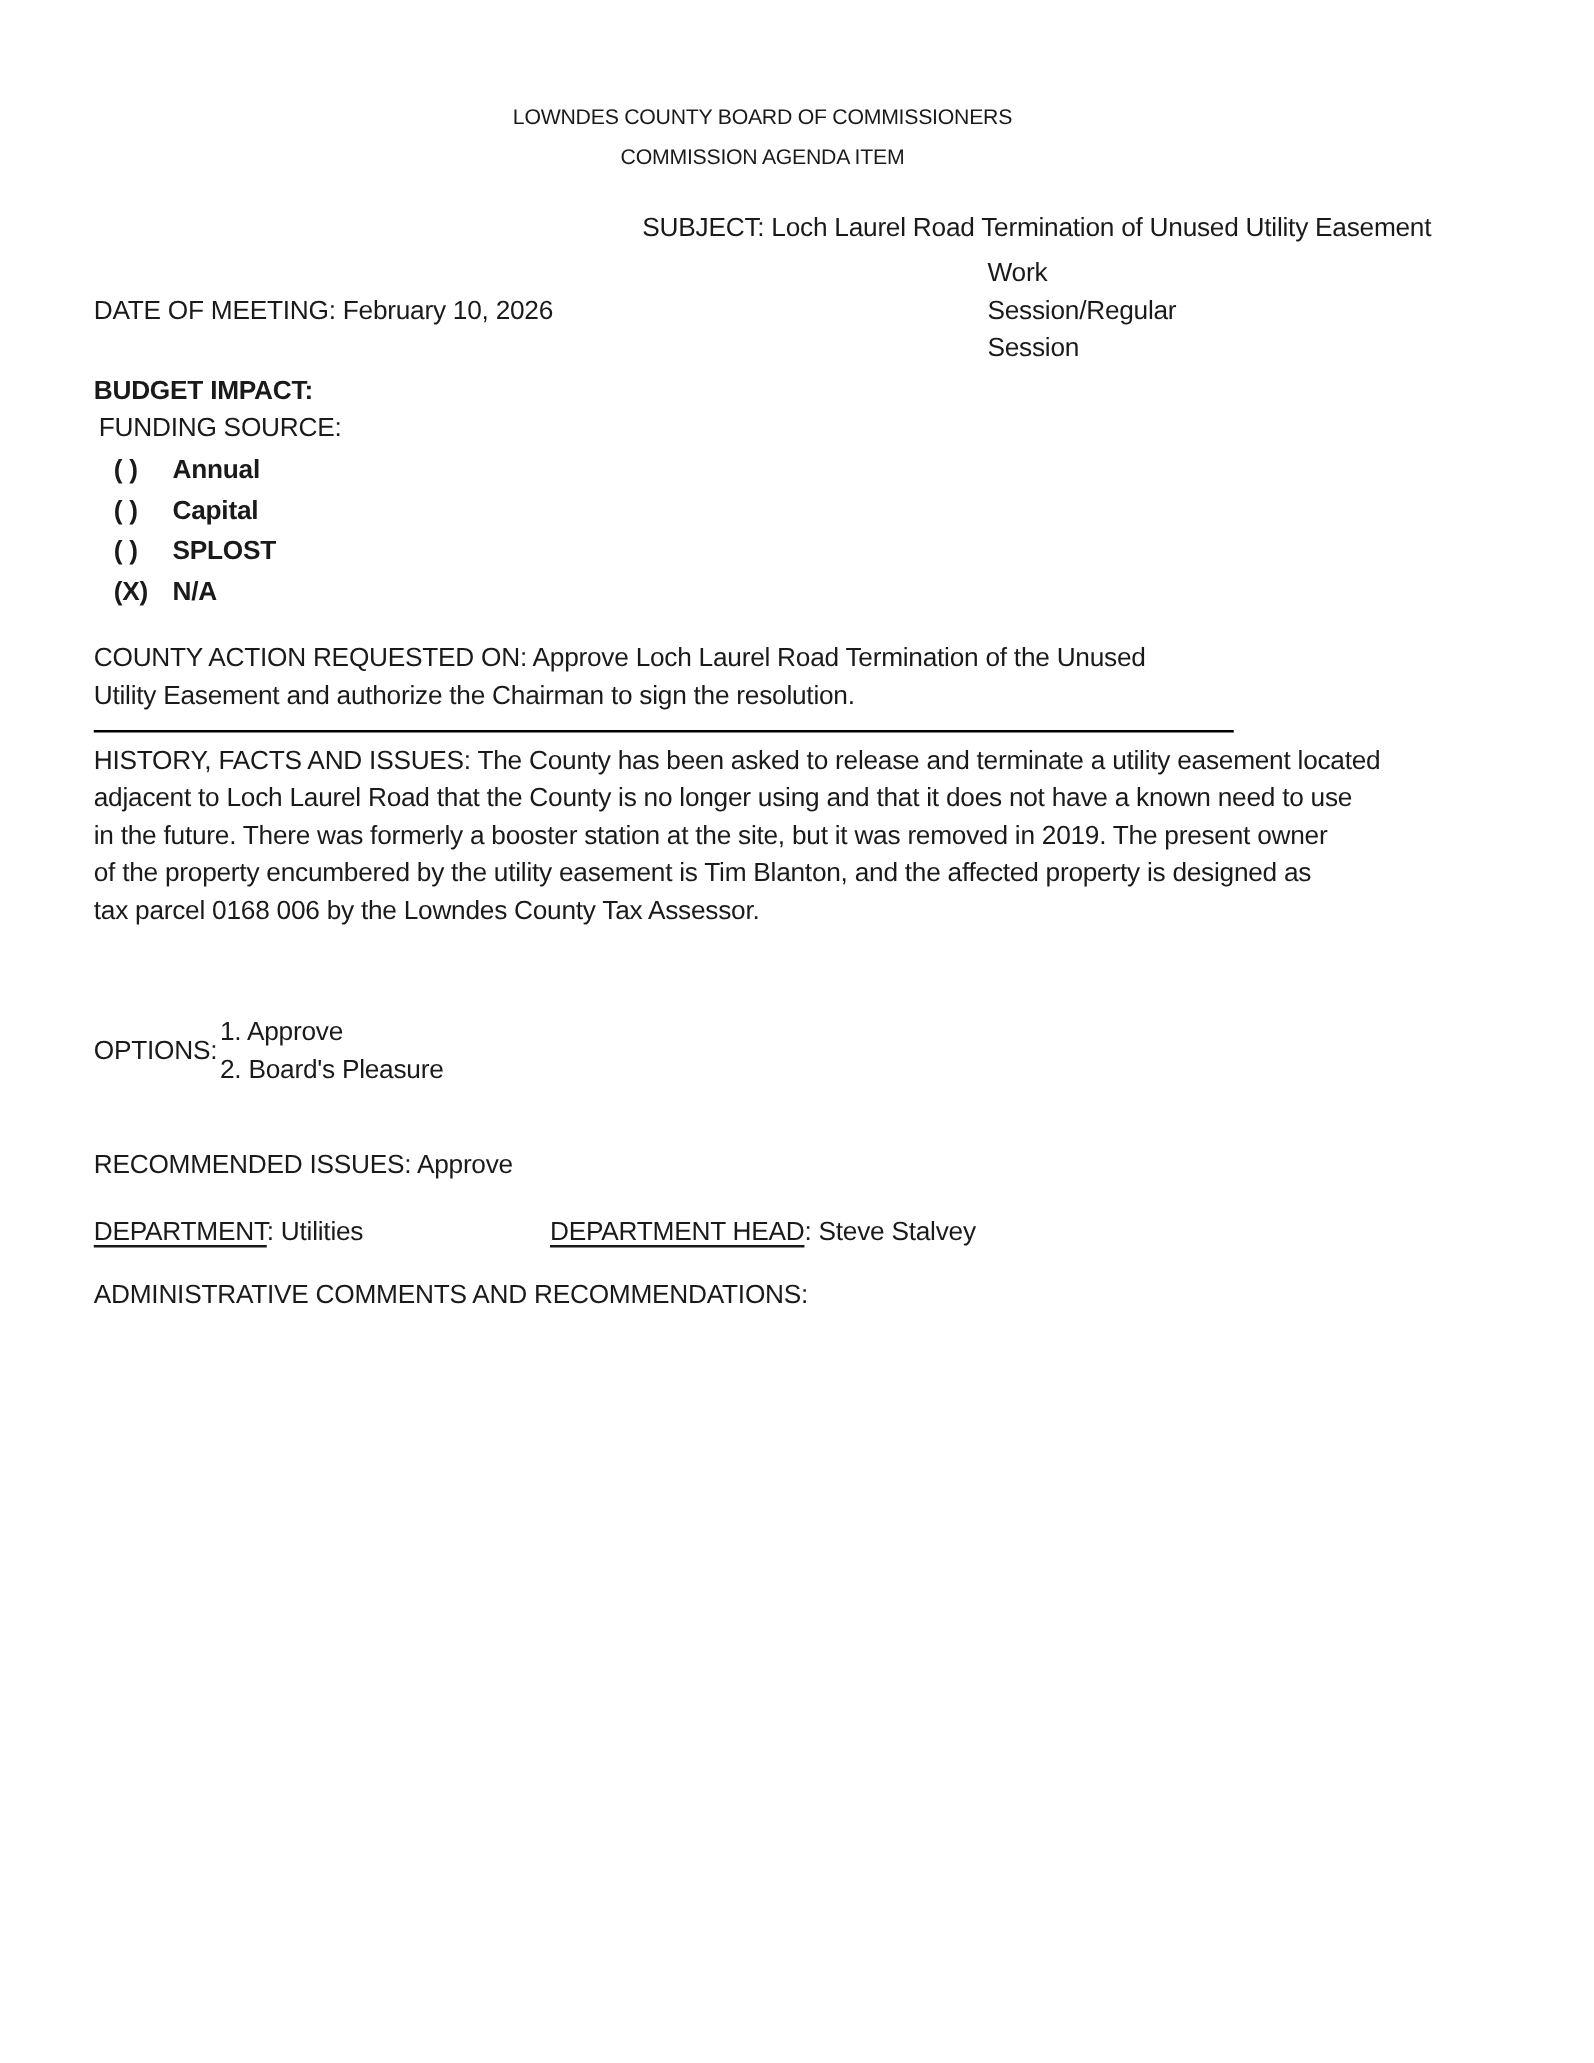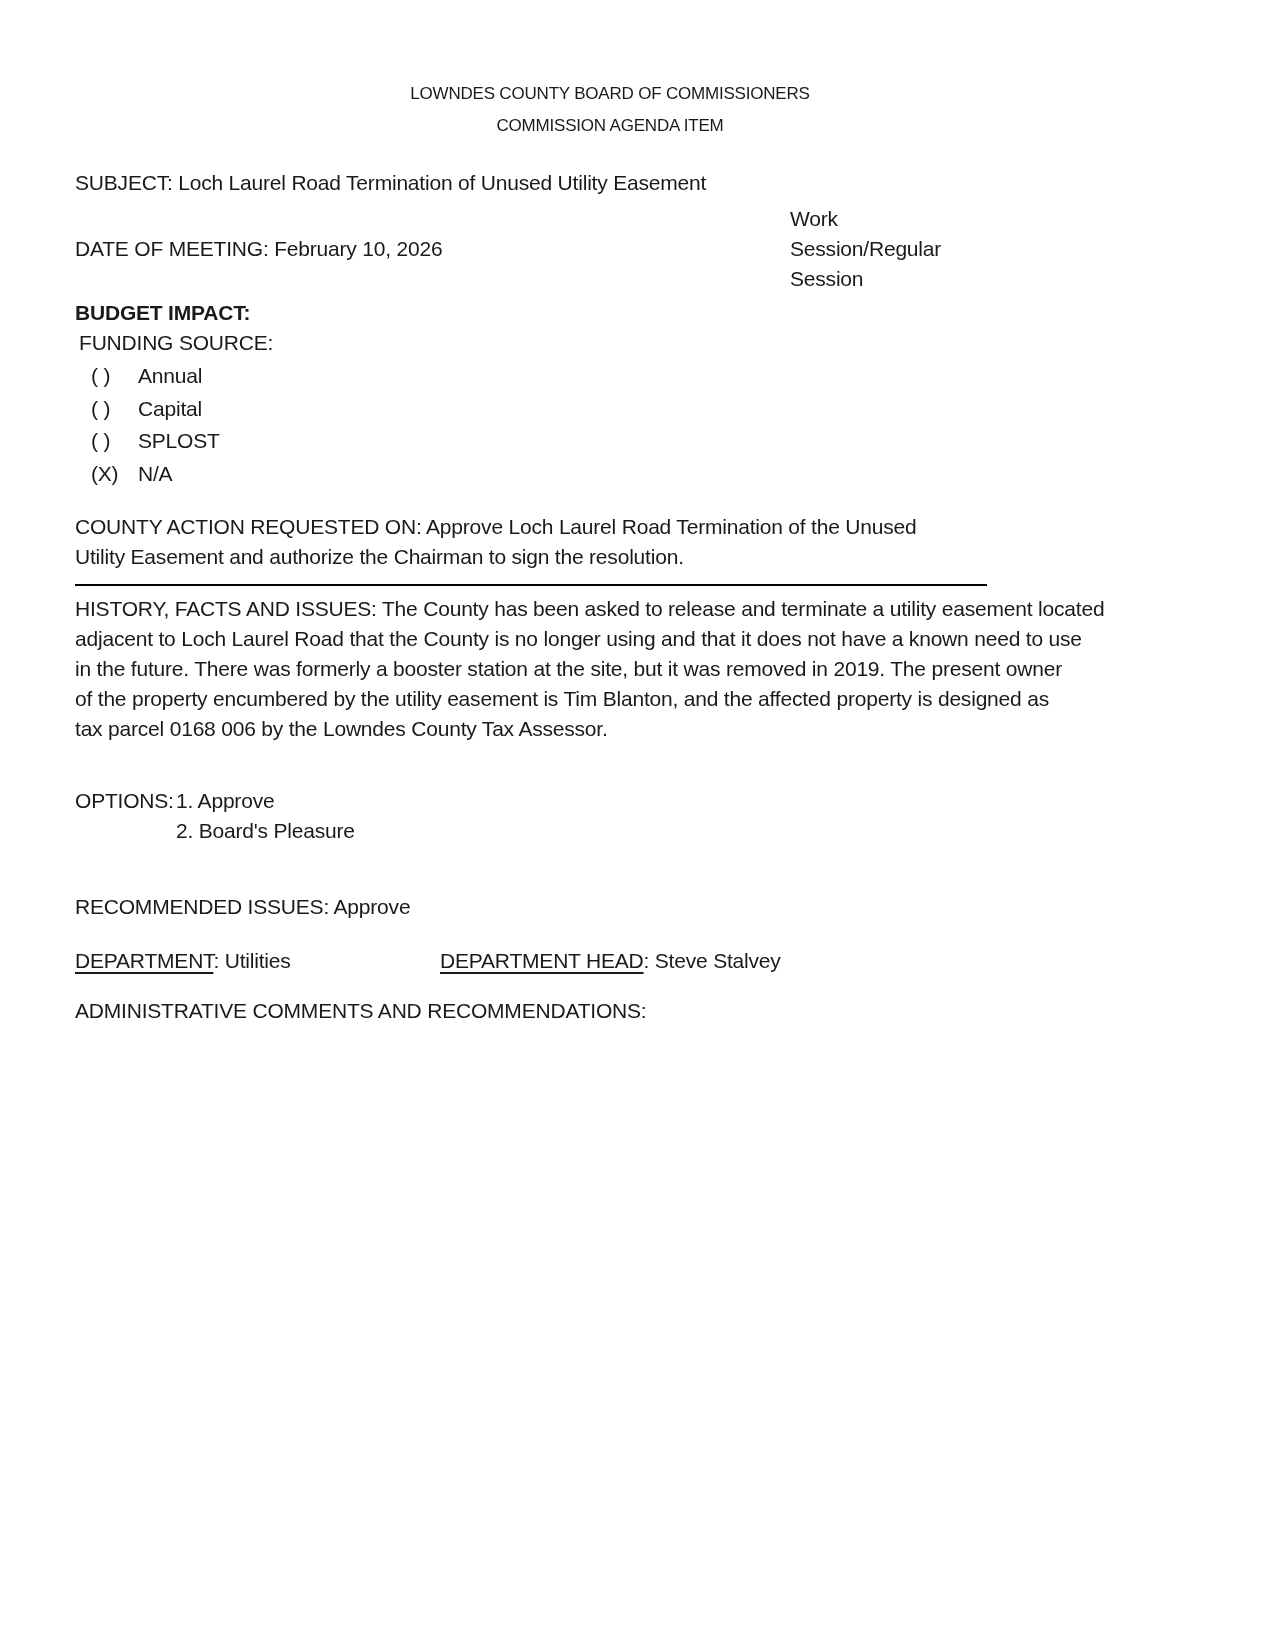--- a/index.html
+++ b/index.html
@@ -7,39 +7,39 @@
   body {
     width:1275px; height:1650px;
     color:#1a1a1a;
     font-family:"Liberation Sans", sans-serif;
     font-size:21px; line-height:30px; letter-spacing:-0.2px;
   }
   .page { position:relative; width:1275px; height:1650px; padding:78px 130px 0 75px; overflow:hidden; }
 
   .doc-header { text-align:center; font-size:17px; line-height:32px; }
 
-  .subject-line { margin-top:26px; white-space:nowrap; }
+  .subject-line { margin-top:26px; white-space:nowrap;text-align:right; }
 
   .meeting-block { position:relative; height:92px; margin-top:6px; }
   .date-line { position:absolute; top:30px; left:0; white-space:nowrap; }
   .session-block { position:absolute; top:0; left:715px; width:190px; }
 
   .budget-line { margin-top:2px; white-space:nowrap;font-weight:bold; }
   .funding-line { padding-left:4px; white-space:nowrap; }
 
-  .funding-list { margin-top:2px; margin-left:16px; }
+  .funding-list { margin-top:2px; margin-left:16px;font-weight:bold; }
   .funding-row { line-height:32.5px; white-space:nowrap; }
   .funding-mark { display:inline-block; width:47px; }
 
   .county-action { margin-top:22px; width:912px; border-bottom:2px solid #000; padding-bottom:12px; }
   .t-line { white-space:nowrap; }
 
   .history-block { margin-top:8px; }
 
-  .options-row { margin-top:42px; display:flex; }
+  .options-row { margin-top:67px; display:flex;align-items:center; }
   .options-label { width:101px; flex:0 0 101px; }
 
   .recommended-line { margin-top:46px; white-space:nowrap; }
 
   .dept-row { margin-top:24px; position:relative; height:30px; white-space:nowrap; }
   .dept-head-group { position:absolute; left:365px; top:0; }
   .u { text-decoration:underline; text-underline-offset:4px; }
 
   .admin-line { margin-top:20px; white-space:nowrap; }
 </style>

